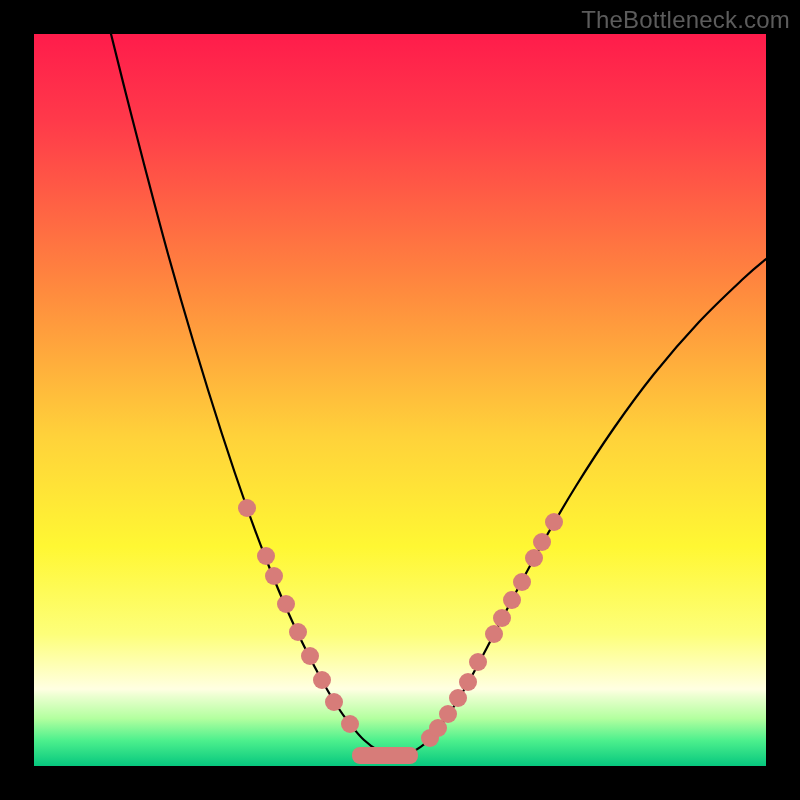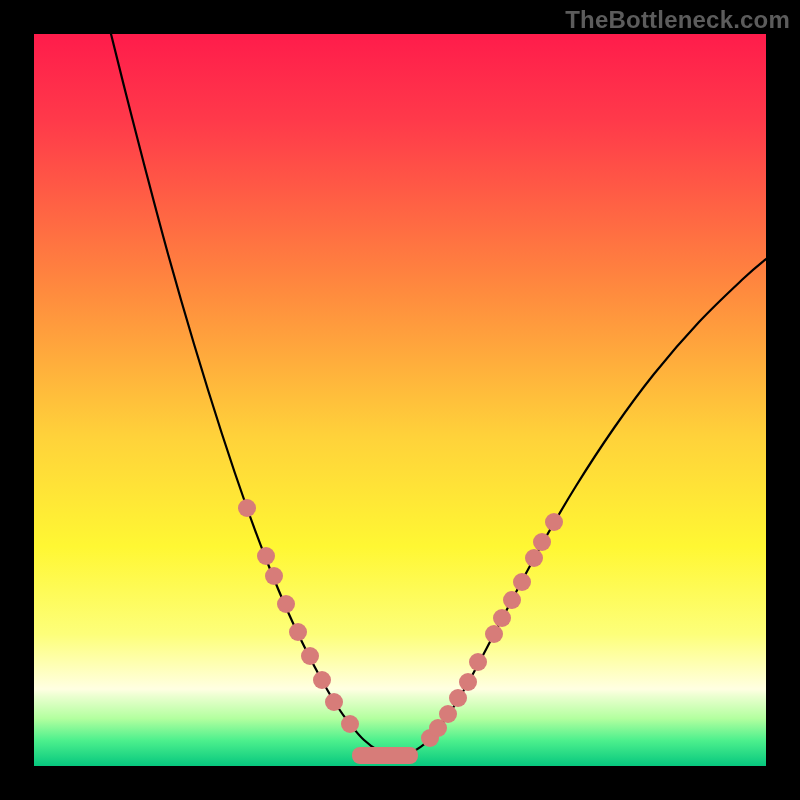--- a/index.html
+++ b/index.html
@@ -19,21 +19,21 @@
     height: 800px;
     background: #000;
   }
   .plot {
     position: absolute;
     background: #fff;
   }
   .watermark {
     position: absolute;
     color: #5c5c5c;
-    font-weight: 700;
+    font-weight: 400;
     letter-spacing: 0.2px;
     margin-left: 28px;
   }
   svg { display: block; }
   .curve {
     fill: none;
     stroke: #000;
     stroke-width: 2.2;
     stroke-linecap: round;
     stroke-linejoin: round;

